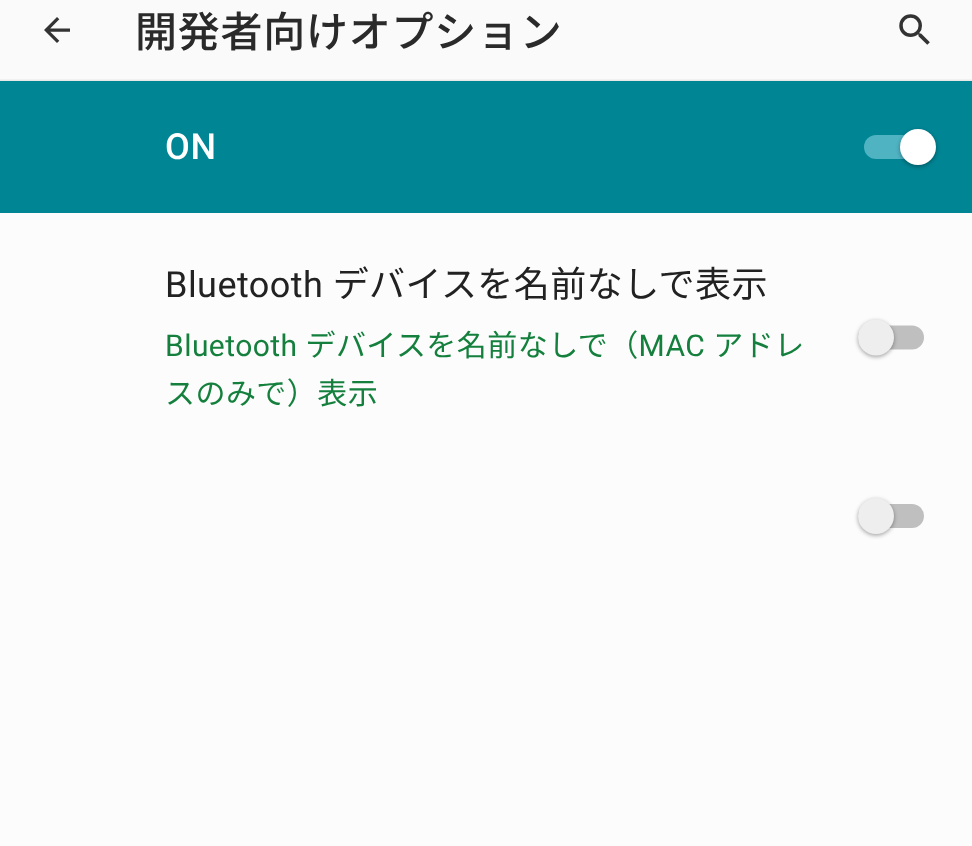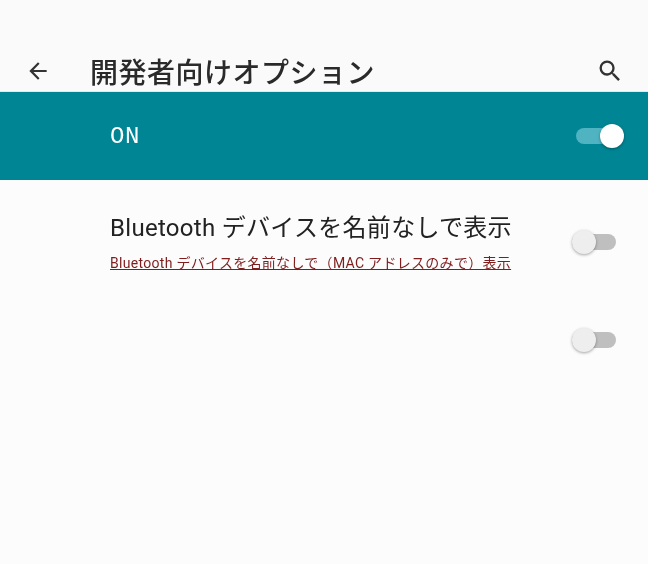--- a/index.html
+++ b/index.html
@@ -6,22 +6,22 @@
   body {
     width: 648px;
     height: 564px;
     font-family: -apple-system, BlinkMacSystemFont, "Segoe UI", Roboto, "Noto Sans CJK JP", "Hiragino Sans", sans-serif;
     background: #fcfcfc;
     overflow: hidden;
     color: #212121;
   }
   .appbar {
     display: flex;
-    align-items: flex-end;
-    height: 92px;
+    align-items: flex-start;
+    height: 54px;
     padding: 0 18px;
     background: #fafafa;
     border-bottom: 1px solid #e8e8e8;
   }
   .icon-btn {
     width: 40px;
     height: 40px;
     display: flex;
     align-items: center;
     justify-content: center;
@@ -35,21 +35,20 @@
     margin-left: 32px;
     letter-spacing: 0.5px;
   }
   .master-toggle {
     background: #008594;
     color: #fff;
     display: flex;
     align-items: center;
     height: 88px;
     padding: 0 24px 0 110px;
-    font-family: Liberation Mono, monospace;
   }
   .master-toggle-label {
     flex: 1;
     font-size: 24px;
     font-weight: 500;
     letter-spacing: 0.5px;
   }
   .switch {
     width: 48px;
     height: 28px;
@@ -88,26 +87,25 @@
     flex: 1;
     padding-right: 20px;
   }
   .setting-title {
     font-size: 24px;
     color: #222;
     line-height: 1.5;
     letter-spacing: 0.3px;
   }
   .setting-desc {
-    font-size: 14px;
-    color: #7f1d1d;
+    font-size: 20px;
+    color: #15803d;
     line-height: 1.6;
     margin-top: 6px;
     letter-spacing: 0.3px;
-    text-decoration: underline;
   }
   svg { display: block; }
 </style>
 </head>
 <body>
 
 <div class="appbar">
   <div class="icon-btn">
     <span>
       <svg width="26" height="26" viewBox="0 0 24 24" fill="#333">

